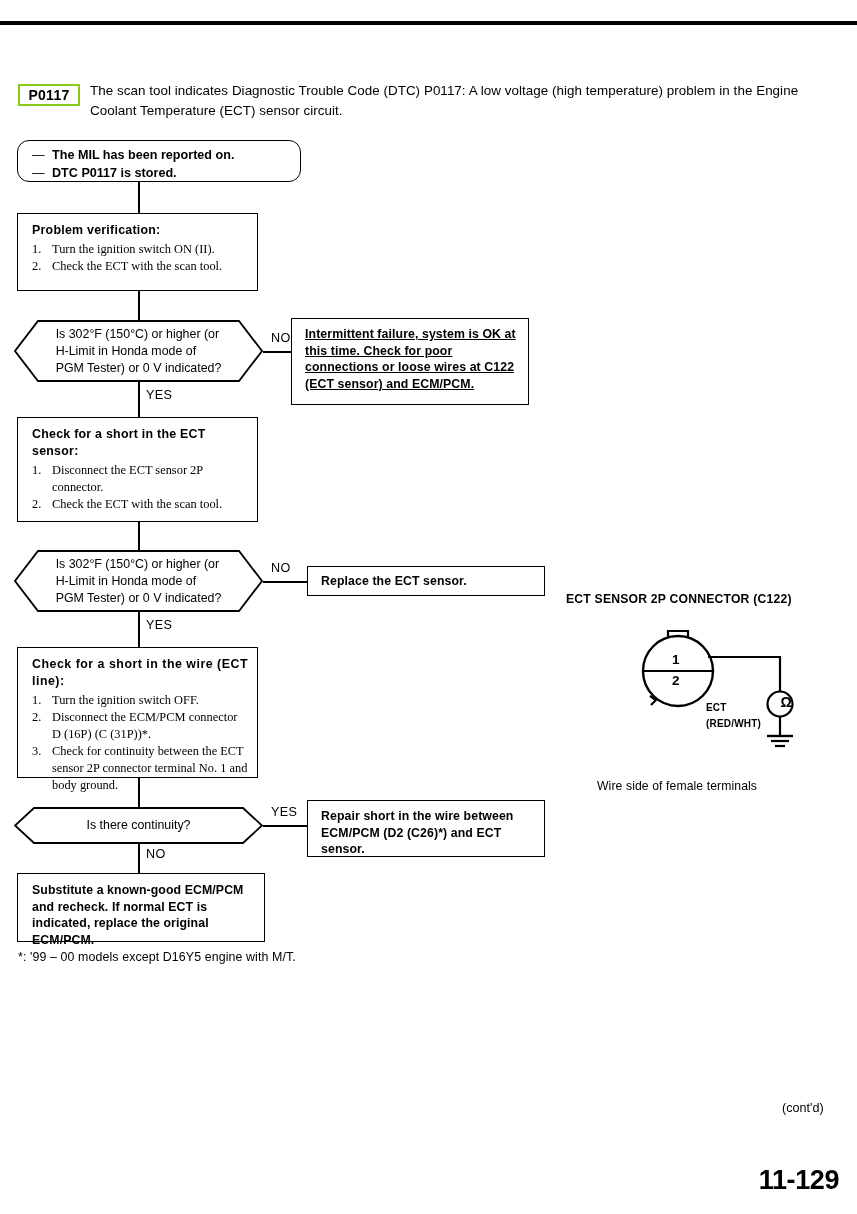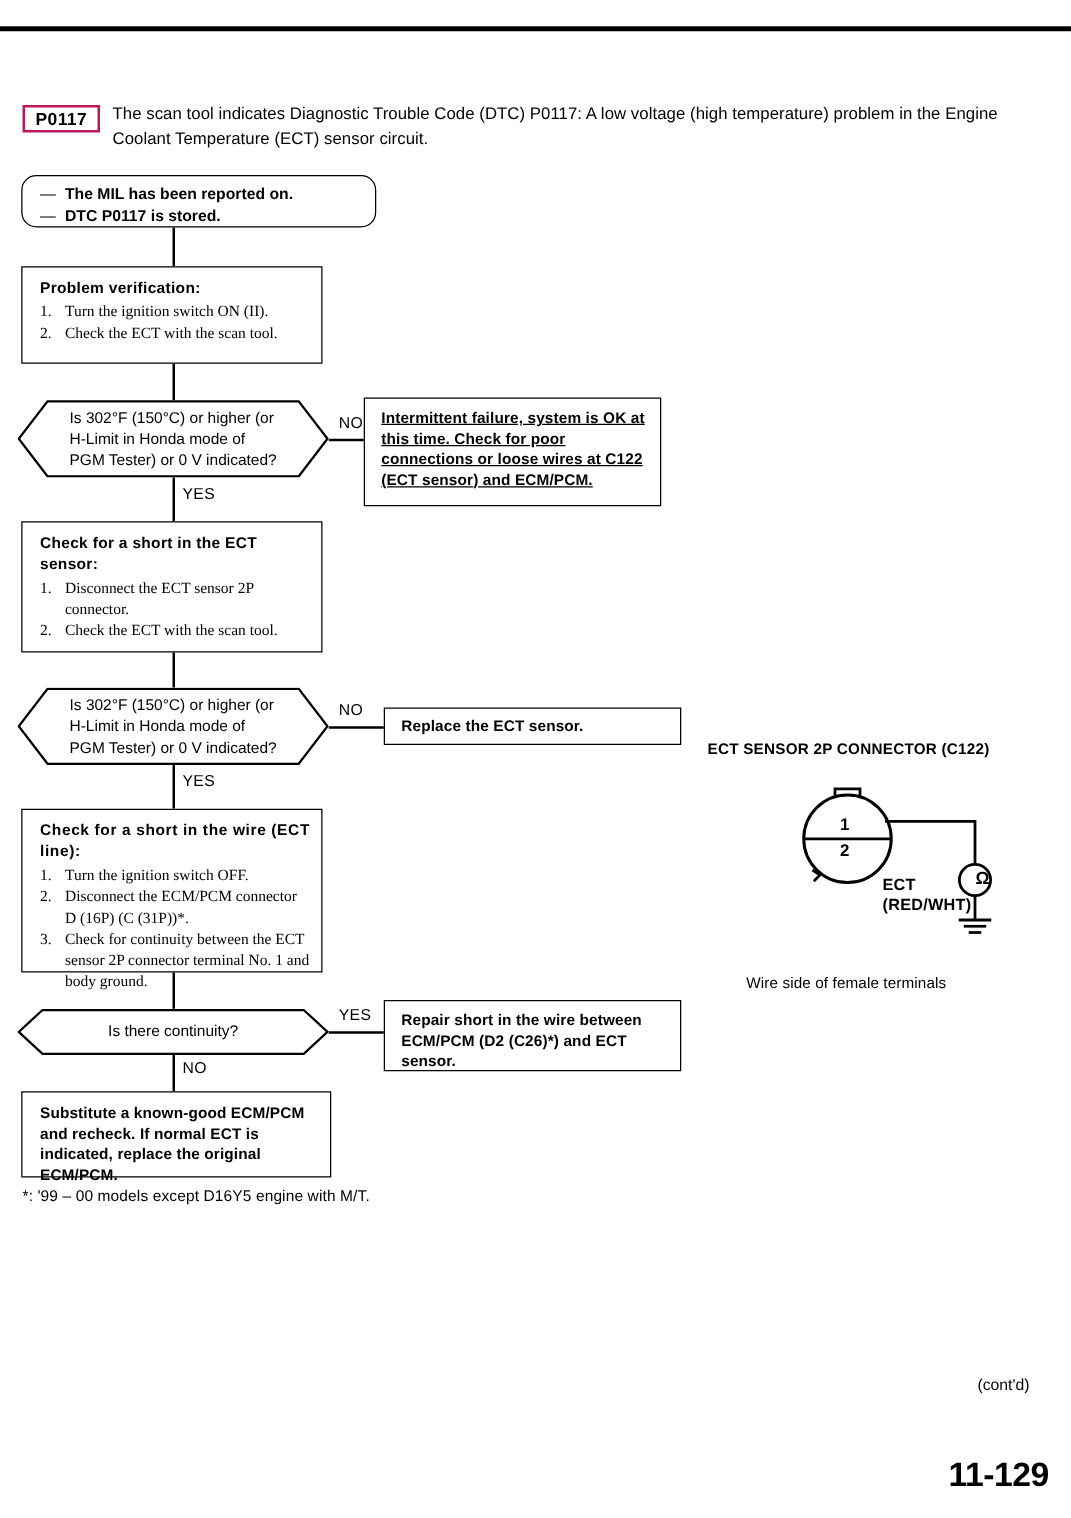--- a/index.html
+++ b/index.html
@@ -23,21 +23,21 @@
     left: 0; top: 21px;
     width: 857px; height: 4px;
     background: #000;
   }
 
   
   .code-box {
     position: absolute;
     left: 18px; top: 84px;
     width: 62px; height: 22px;
-    border: 2px solid #be185d;
+    border: 2px solid #84cc16;
     box-sizing: border-box;
     font-size: 14px;
     font-weight: bold;
     letter-spacing: .3px;
     display: flex; align-items: center; justify-content: center;
   }
   .intro-text {
     position: absolute;
     left: 90px; top: 81px;
     width: 752px;
@@ -146,21 +146,21 @@
   }
   .conn-caption {
     position: absolute;
     left: 597px; top: 779px;
     font-size: 12.2px;
     letter-spacing: .1px;
   }
   .ect-label {
     position: absolute;
     left: 706px; top: 700px;
-    font-size: 13px;
+    font-size: 10px;
     font-weight: bold;
     line-height: 16px;
     letter-spacing: .2px;
   }
 
   
   .footnote {
     position: absolute;
     left: 18px; top: 950px;
     font-size: 12.4px;

